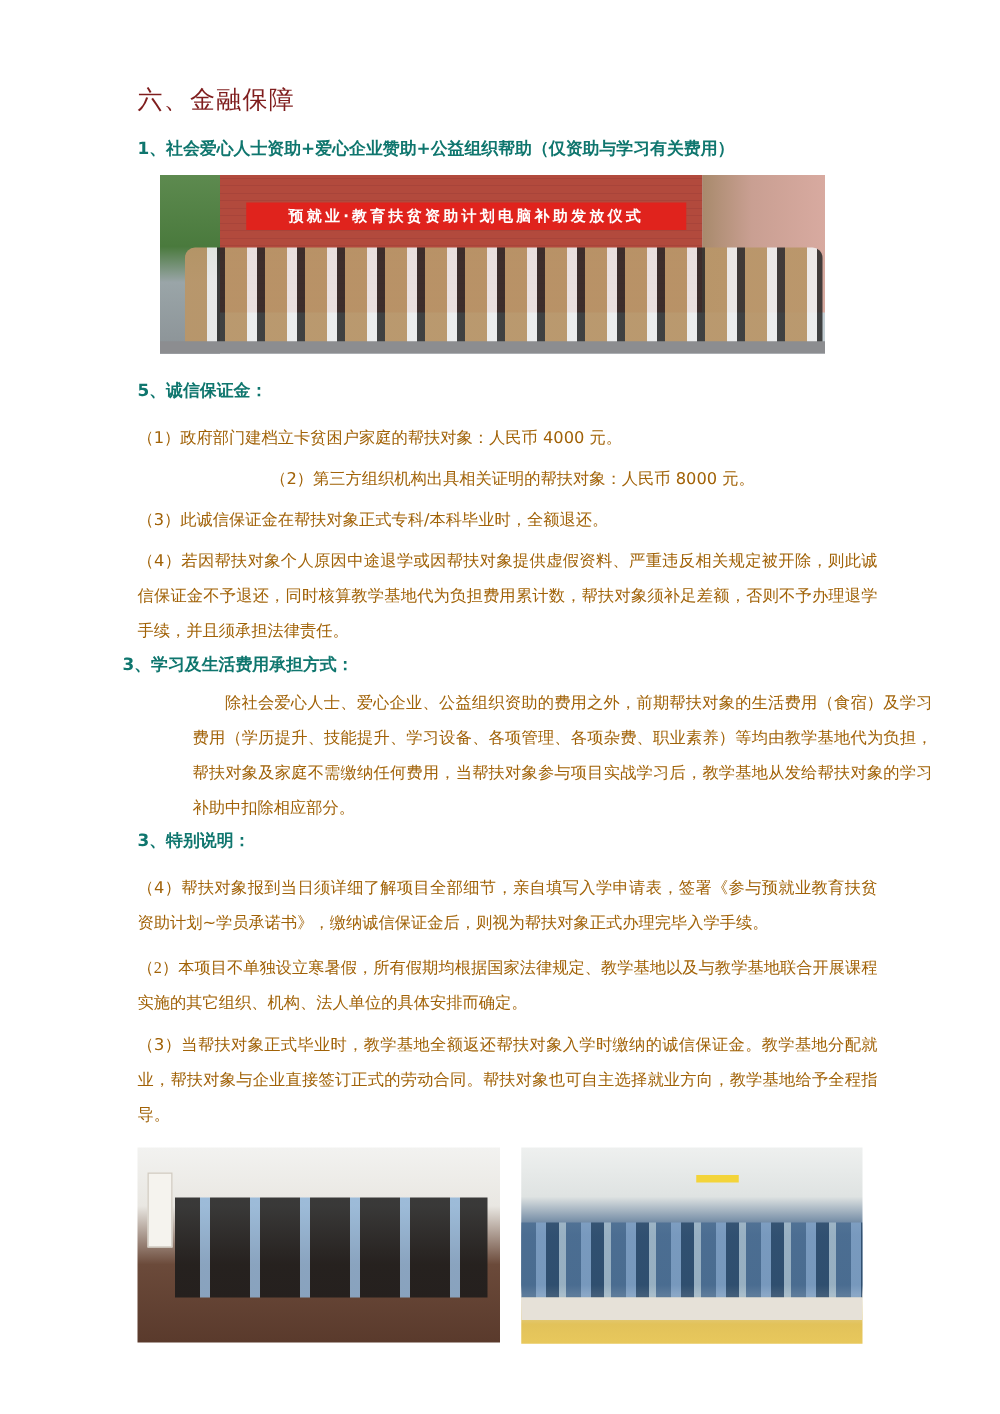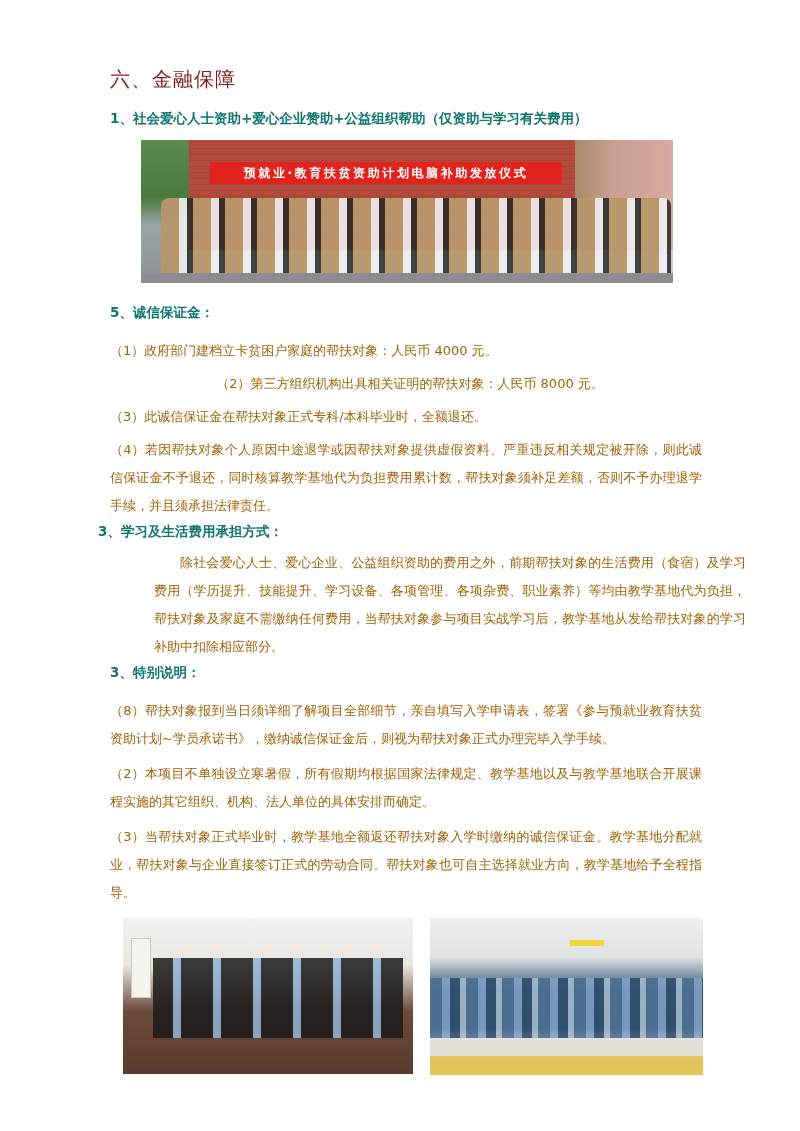--- a/index.html
+++ b/index.html
@@ -2,21 +2,21 @@
 <html><head>
 <meta charset="utf-8">
 <style>
   html, body { margin:0; padding:0; background:#ffffff; }
   body { width:800px; height:1131px; position:relative; overflow:hidden;
          font-family:"DejaVu Sans","Liberation Sans",sans-serif; color:#222; }
   .abs { position:absolute; }
   .h1 { left:110px; top:66px; font-size:20px; font-weight:normal; color:#7f1d1d; letter-spacing:1px; }
   .h2 { font-size:13.5px; font-weight:bold; color:#0f766e; }
   .p { font-size:13px; line-height:28px; color:#a16207; width:586px; }
-  .photo { position:absolute; overflow:hidden;margin-left:13px; }
+  .photo { position:absolute; overflow:hidden; }
   
   #photo-top { left:128px; top:140px; width:532px; height:143px;
     background: linear-gradient(to bottom, #c5cfd4 0, #c5cfd4 100%); }
   #photo-top .tree { position:absolute; left:0; top:0; width:48px; height:143px;
     background: linear-gradient(to bottom,#5d8a4f 0,#4a7a3d 40%,#9aa5a8 60%,#8b9296 100%); }
   #photo-top .wall { position:absolute; left:48px; top:0; width:386px; height:110px;
     background: repeating-linear-gradient(0deg,#b24a3d 0 5px,#a8443a 5px 6px); }
   #photo-top .rightbld { position:absolute; left:434px; top:0; width:98px; height:110px;
     background: linear-gradient(to right,#a88a6c 0,#c99f92 40%,#d8aaa0 100%); }
   #photo-top .banner { position:absolute; left:69px; top:22px; width:352px; height:22px; background:#e0231d;
@@ -63,22 +63,22 @@
   <div class="abs p" style="left:110px; top:370px; width:600px;text-align:center;">（2）第三方组织机构出具相关证明的帮扶对象：人民币 8000 元。</div>
   <div class="abs p" style="left:110px; top:403px; width:600px;">（3）此诚信保证金在帮扶对象正式专科/本科毕业时，全额退还。</div>
   <div class="abs p" style="left:110px; top:436px; width:592px; text-align:justify;">（4）若因帮扶对象个人原因中途退学或因帮扶对象提供虚假资料、严重违反相关规定被开除，则此诚信保证金不予退还，同时核算教学基地代为负担费用累计数，帮扶对象须补足差额，否则不予办理退学手续，并且须承担法律责任。</div>
 
   <div class="abs h2" style="left:98px; top:523px;">3、学习及生活费用承担方式：</div>
 
   <div class="abs p" style="left:110px; top:549px; width:592px; text-indent:26px; text-align:justify;margin-left:44px;">除社会爱心人士、爱心企业、公益组织资助的费用之外，前期帮扶对象的生活费用（食宿）及学习费用（学历提升、技能提升、学习设备、各项管理、各项杂费、职业素养）等均由教学基地代为负担，帮扶对象及家庭不需缴纳任何费用，当帮扶对象参与项目实战学习后，教学基地从发给帮扶对象的学习补助中扣除相应部分。</div>
 
   <div class="abs h2" style="left:110px; top:664px;">3、特别说明：</div>
 
-  <div class="abs p" style="left:110px; top:697px; width:592px; text-align:justify;">（8）帮扶对象报到当日须详细了解项目全部细节，亲自填写入学申请表，签署《参与预就业教育扶贫资助计划~学员承诺书》，缴纳诚信保证金后，则视为帮扶对象正式办理完毕入学手续。</div>
-  <div class="abs p" style="left:110px; top:760px; width:592px; text-align:justify;">（2）本项目不单独设立寒暑假，所有假期均根据国家法律规定、教学基地以及与教学基地联合开展课程实施的其它组织、机构、法人单位的具体安排而确定。</div>
+  <div class="abs p" style="left:110px; top:697px; width:592px; text-align:justify;">（4）帮扶对象报到当日须详细了解项目全部细节，亲自填写入学申请表，签署《参与预就业教育扶贫资助计划~学员承诺书》，缴纳诚信保证金后，则视为帮扶对象正式办理完毕入学手续。</div>
+  <div class="abs p" style="left:110px; top:760px; width:592px; text-align:justify;font-family:Liberation Serif, serif;">（2）本项目不单独设立寒暑假，所有假期均根据国家法律规定、教学基地以及与教学基地联合开展课程实施的其它组织、机构、法人单位的具体安排而确定。</div>
   <div class="abs p" style="left:110px; top:823px; width:592px; text-align:justify;">（3）当帮扶对象正式毕业时，教学基地全额返还帮扶对象入学时缴纳的诚信保证金。教学基地分配就业，帮扶对象与企业直接签订正式的劳动合同。帮扶对象也可自主选择就业方向，教学基地给予全程指导。</div>
 
   <div class="photo" id="photo-bl">
     <div class="scroll"></div>
     <div class="people"></div>
   </div>
 
   <div class="photo" id="photo-br">
     <div class="banner2"></div>
     <div class="row"></div>

